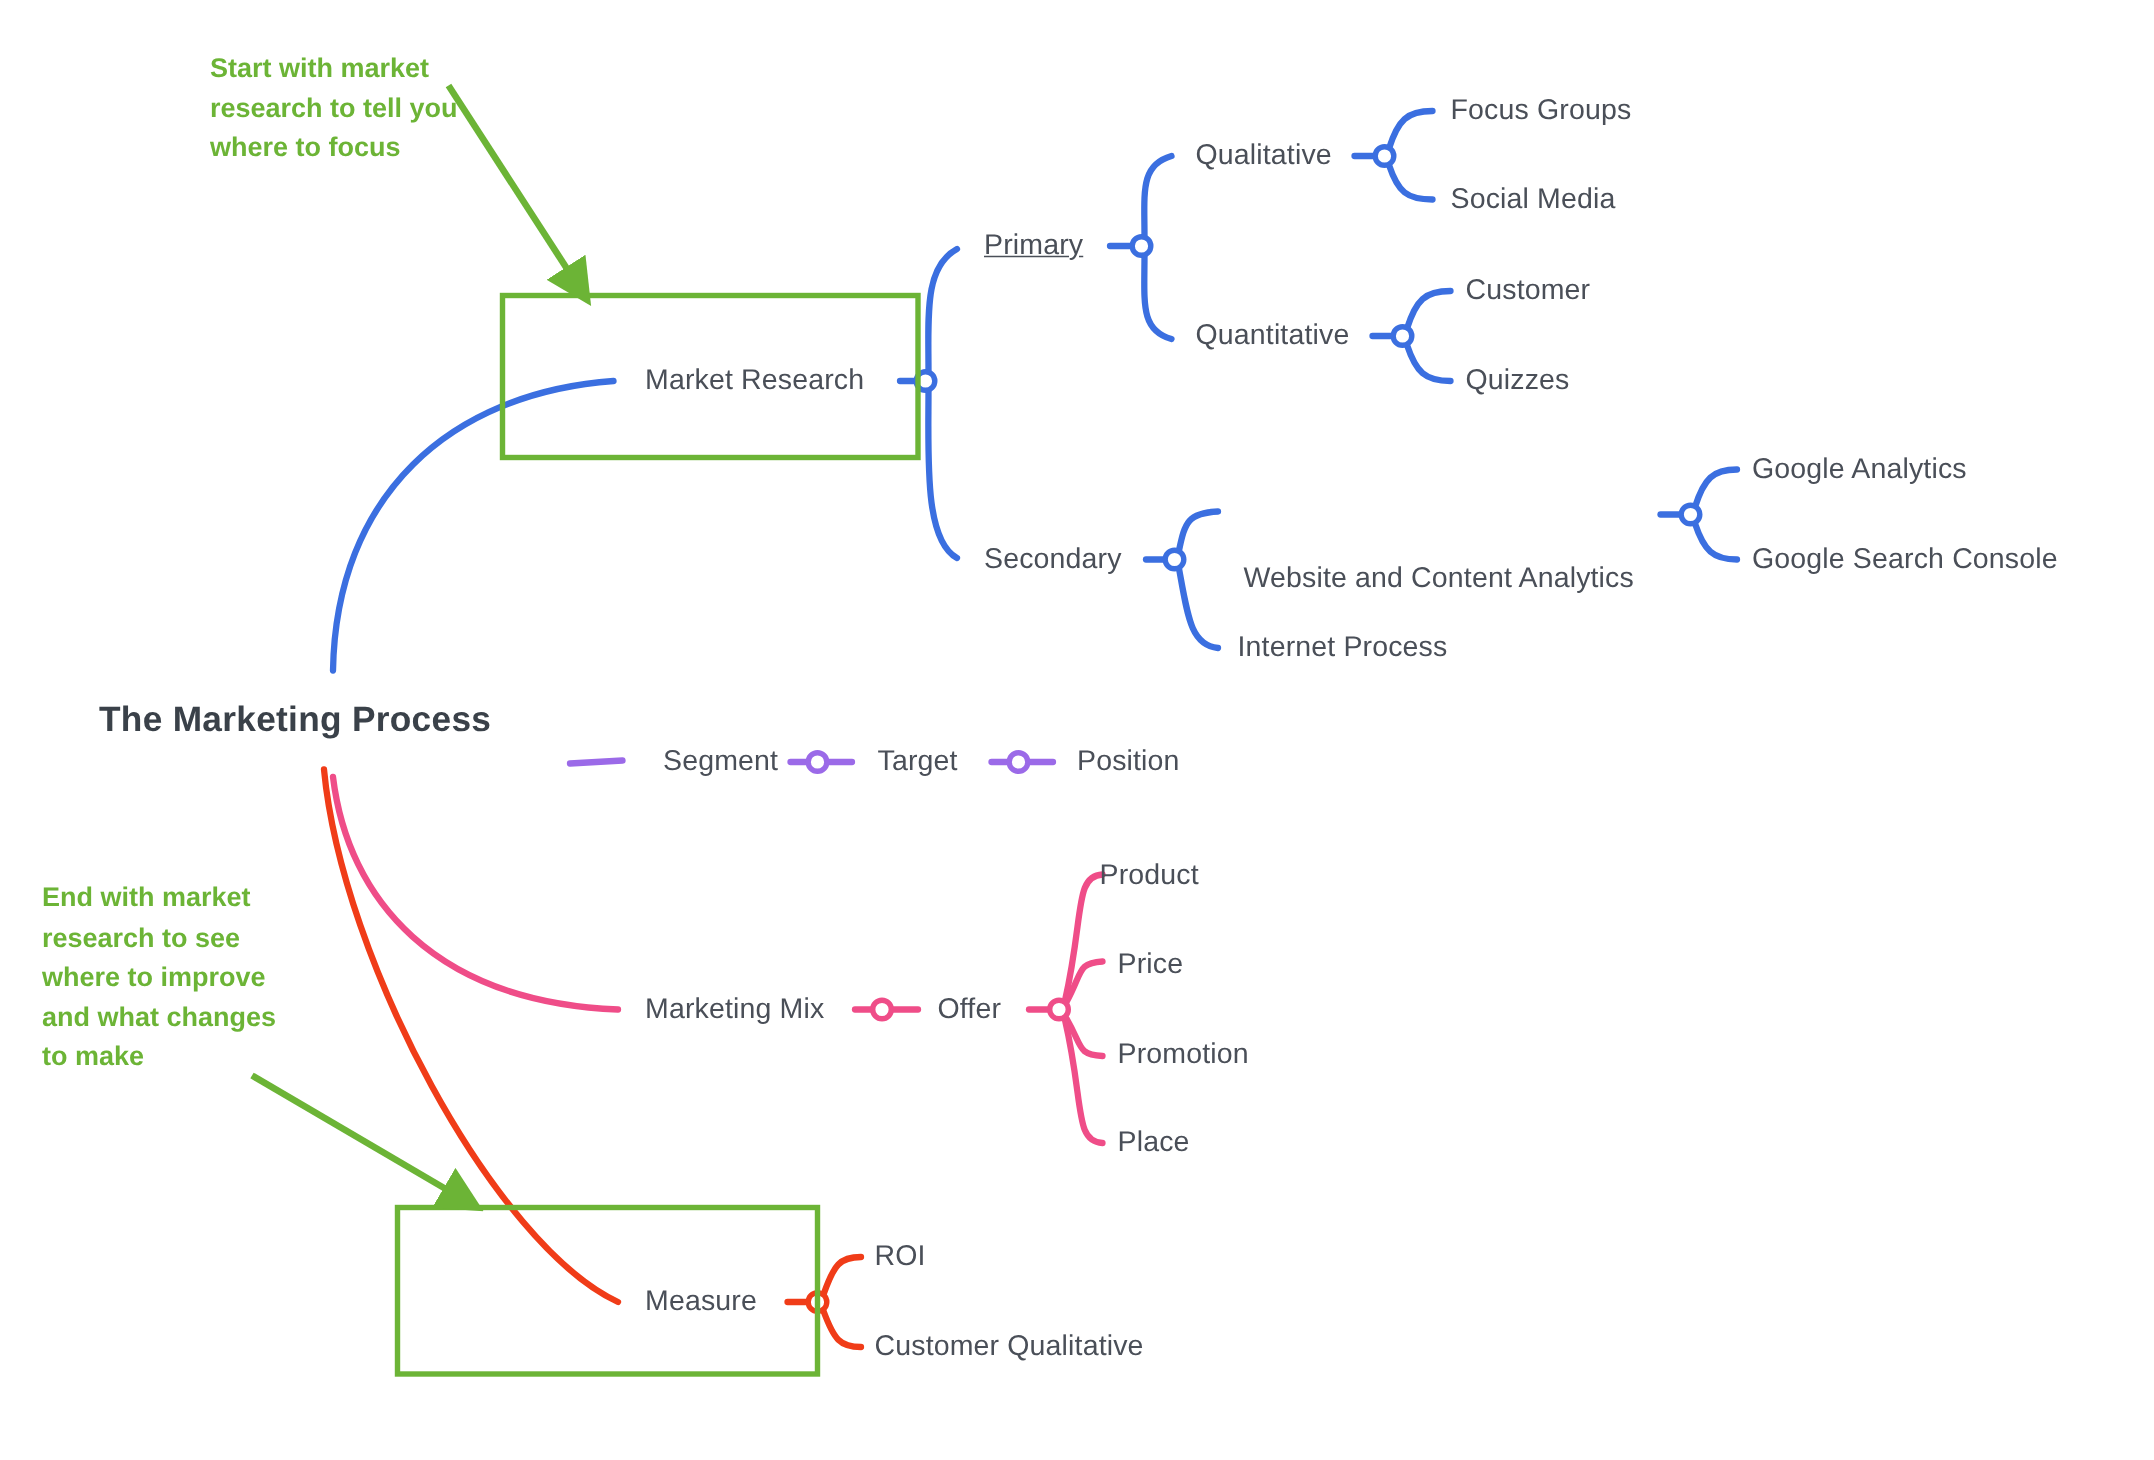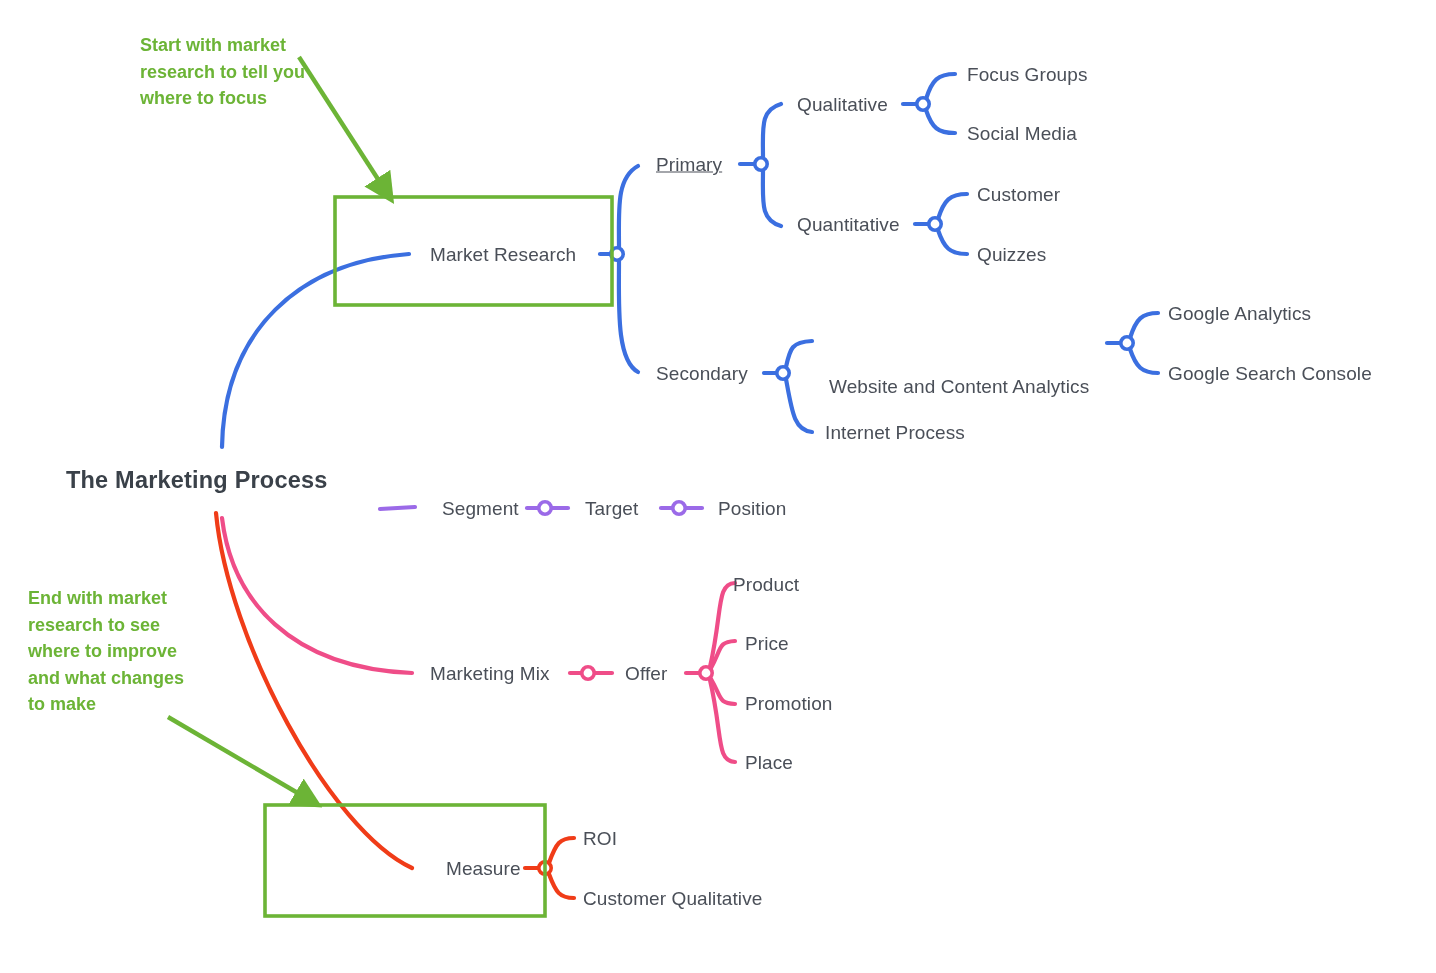--- a/index.html
+++ b/index.html
@@ -183,17 +183,17 @@
   <div class="nodelabel right" style="left:585px; top:508px;">Target</div>
   <div class="nodelabel right" style="left:718px; top:508px;">Position</div>
 
   <div class="nodelabel right" style="left:430px; top:673px;">Marketing Mix</div>
   <div class="nodelabel right" style="left:625px; top:673px;">Offer</div>
   <div class="nodelabel right" style="left:701px; top:584px;margin-left:32px;">Product</div>
   <div class="nodelabel right" style="left:745px; top:643px;">Price</div>
   <div class="nodelabel right" style="left:745px; top:703px;">Promotion</div>
   <div class="nodelabel right" style="left:745px; top:762px;">Place</div>
 
-  <div class="nodelabel right" style="left:430px; top:868px;margin-left:16px;">Measure</div>
+  <div class="nodelabel right" style="left:430px; top:868px;">Measure</div>
   <div class="nodelabel right" style="left:583px; top:838px;">ROI</div>
   <div class="nodelabel right" style="left:583px; top:898px;">Customer Qualitative</div>
 
 </div>
 
 </body></html>

